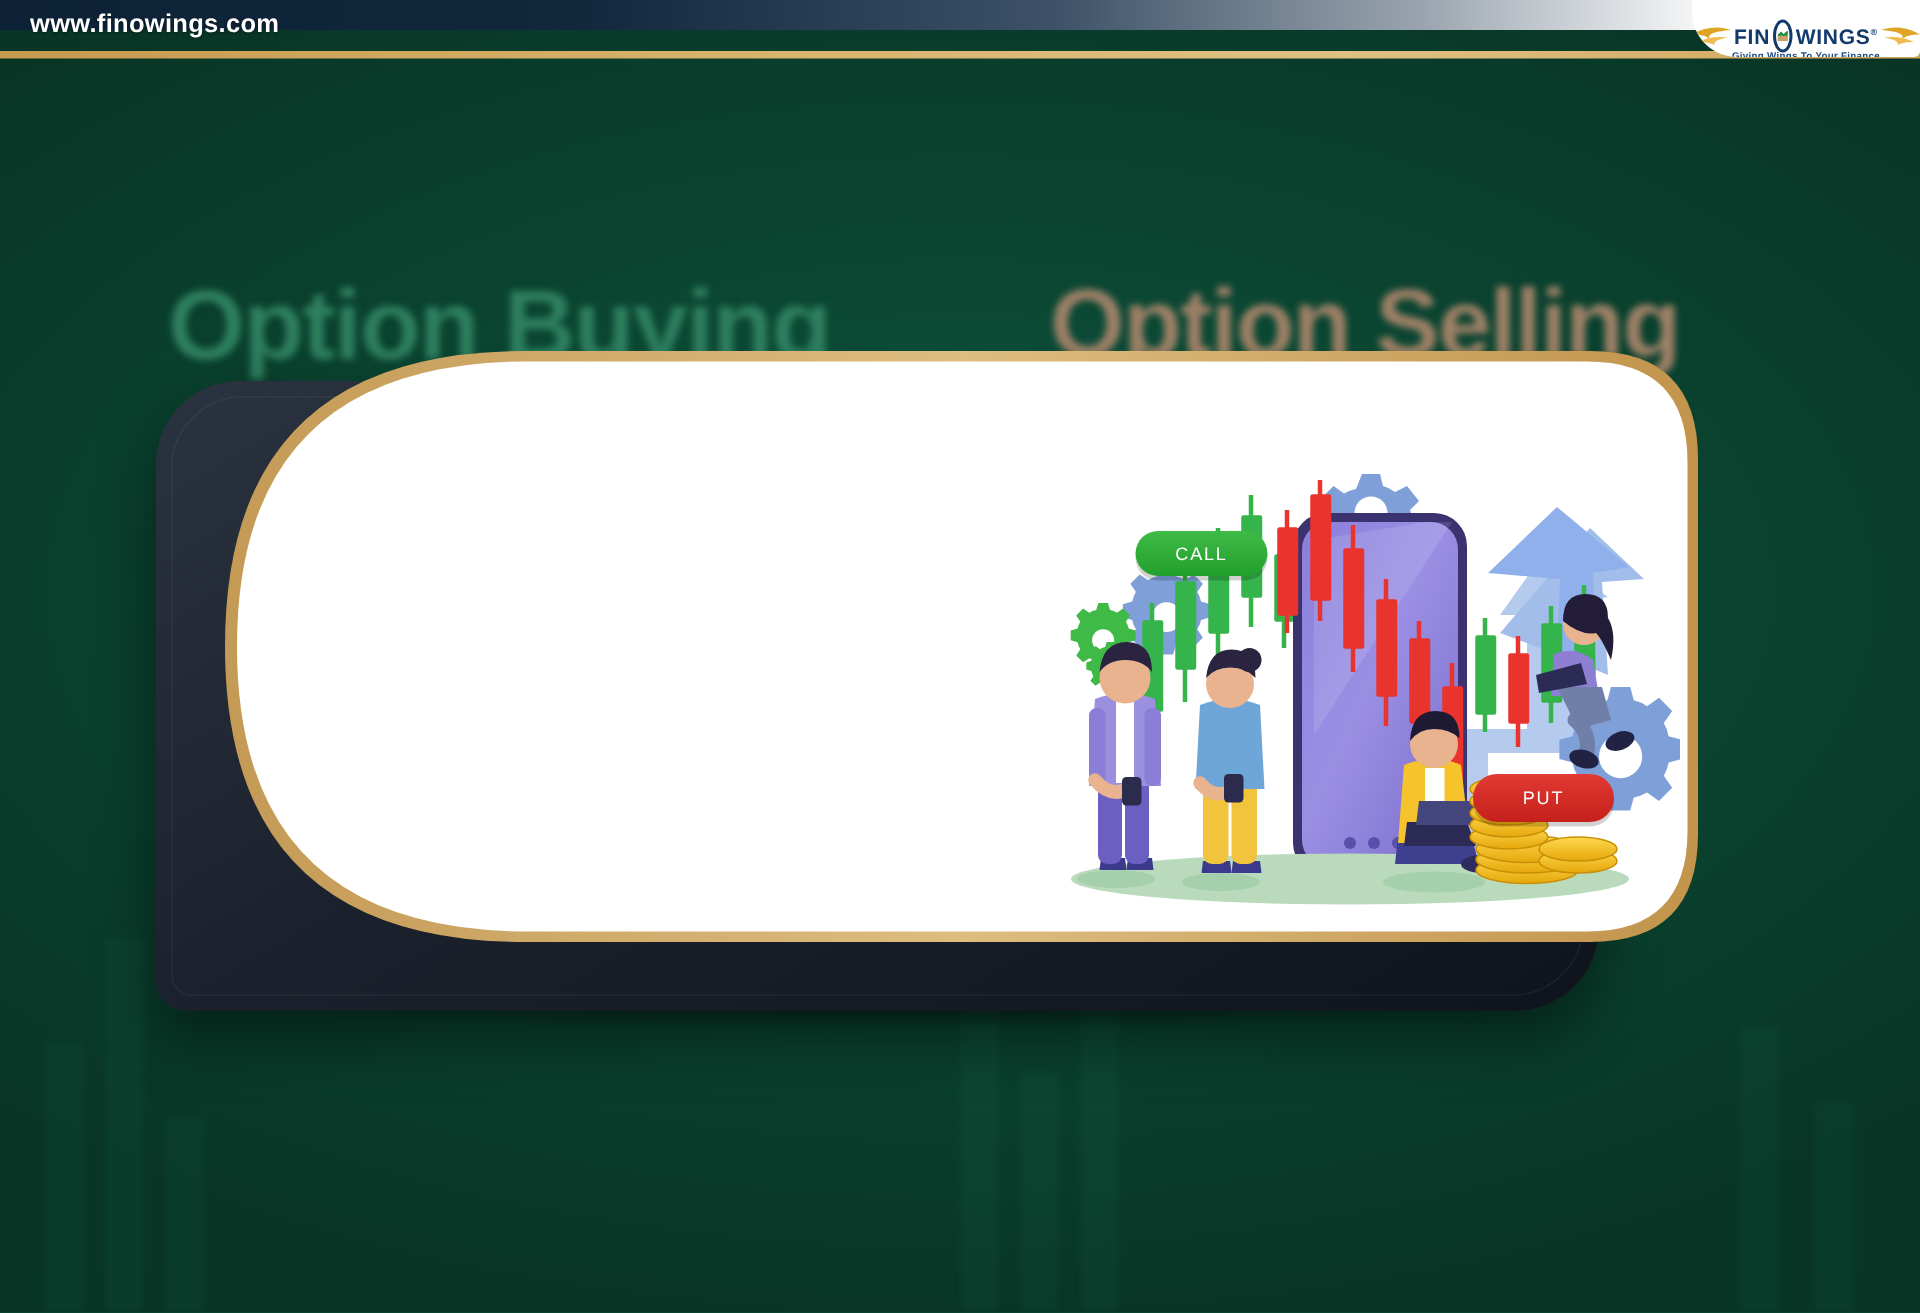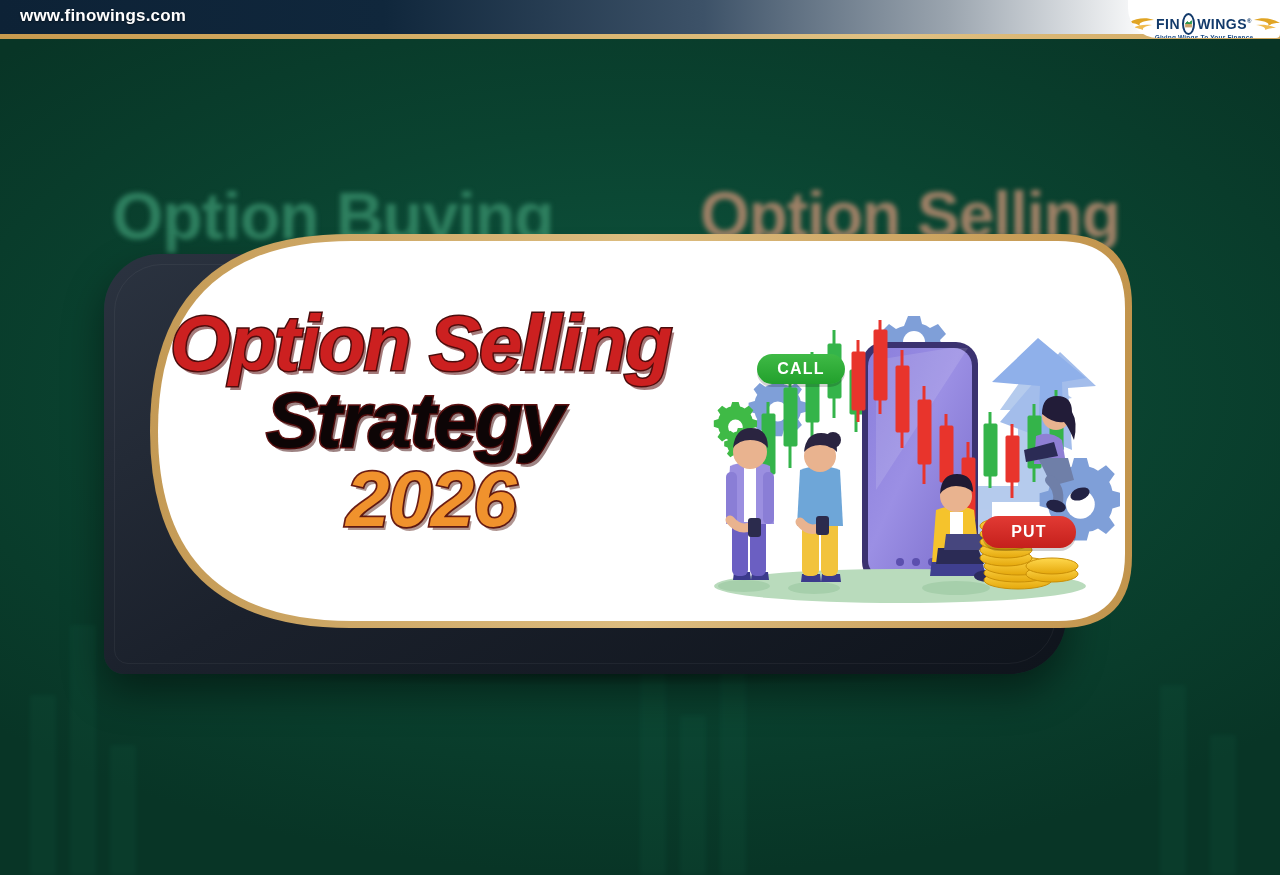--- a/index.html
+++ b/index.html
@@ -27,21 +27,21 @@
     letter-spacing:-1px;
     filter:blur(2.4px);
     white-space:nowrap;
     user-select:none;
   }
   .wm-buy{ left:112px; top:178px; font-size:66px; color:#2e7f5f; }
   .wm-sell{ left:700px; top:178px; font-size:64px; color:#9d8066; }
 
   
   .topbar{
-    position:absolute; left:0; top:0; width:1280px; height:38px;
+    position:absolute; left:0; top:0; width:1280px; height:20px;
     background:linear-gradient(90deg,#0d2236 0%,#10273c 30%,#3d5268 55%,#9aa4ae 74%,#ffffff 90%,#ffffff 100%);
     z-index:40;
   }
   .topbar .url{
     position:absolute; left:20px; top:6px;
     color:#ffffff; font-size:17px; font-weight:700; letter-spacing:.2px;
     text-shadow:0 1px 2px rgba(0,0,0,.45);
   }
   .goldline{
     position:absolute; left:0; top:34px; width:1280px; height:5px;
@@ -117,21 +117,21 @@
     -webkit-text-stroke:3.5px #6b1d14;
     paint-order:stroke fill;
     text-shadow:3px 4px 0 rgba(80,20,12,.45);
   }
 
   
   .illo{ position:absolute; left:700px; top:290px; width:420px; height:330px; z-index:28; }
 
   .pill{
     position:absolute; border-radius:999px;
-    color:#fff; font-weight:700; font-size:16px; letter-spacing:1.2px;
+    color:#fff; font-weight:400; font-size:12px; letter-spacing:1.2px;
     display:flex; align-items:center; justify-content:center;
     box-shadow:0 3px 0 rgba(0,0,0,.18);
   }
   .pill-call{ left:57px; top:64px; width:88px; height:30px;
     background:linear-gradient(180deg,#3fba46,#22a02c);
   }
   .pill-put{ left:282px; top:226px; width:94px; height:32px;
     background:linear-gradient(180deg,#e23a34,#c5201c);
   }
 
@@ -171,25 +171,20 @@
         <stop offset="0.5" stop-color="#ddbd80"></stop>
         <stop offset="1" stop-color="#c2944c"></stop>
       </linearGradient>
     </defs>
     <path d="M 200,0 L 910,0 Q 982,0 982,72 L 982,322 Q 982,394 910,394 L 200,394
              Q 0,394 0,197 Q 0,0 200,0 Z" fill="url(#goldg)"></path>
     <path d="M 202,7 L 908,7 Q 975,7 975,74 L 975,320 Q 975,387 908,387 L 202,387
              Q 8,387 8,197 Q 8,7 202,7 Z" fill="#ffffff"></path>
   </svg>
 
-  <div class="headline">
-    <div class="hl1">Option Selling</div>
-    <div class="hl2">Strategy</div>
-    <div class="hl3">2026</div>
-  </div>
 
   <div class="illo">
 
     <svg width="420" height="330" viewBox="0 0 420 330">
       <defs>
         <linearGradient id="phoneg" x1="0" y1="0" x2="1" y2="1">
           <stop offset="0" stop-color="#8a7edc"></stop>
           <stop offset="0.45" stop-color="#9b8fe4"></stop>
           <stop offset="1" stop-color="#7a6ccb"></stop>
         </linearGradient>

